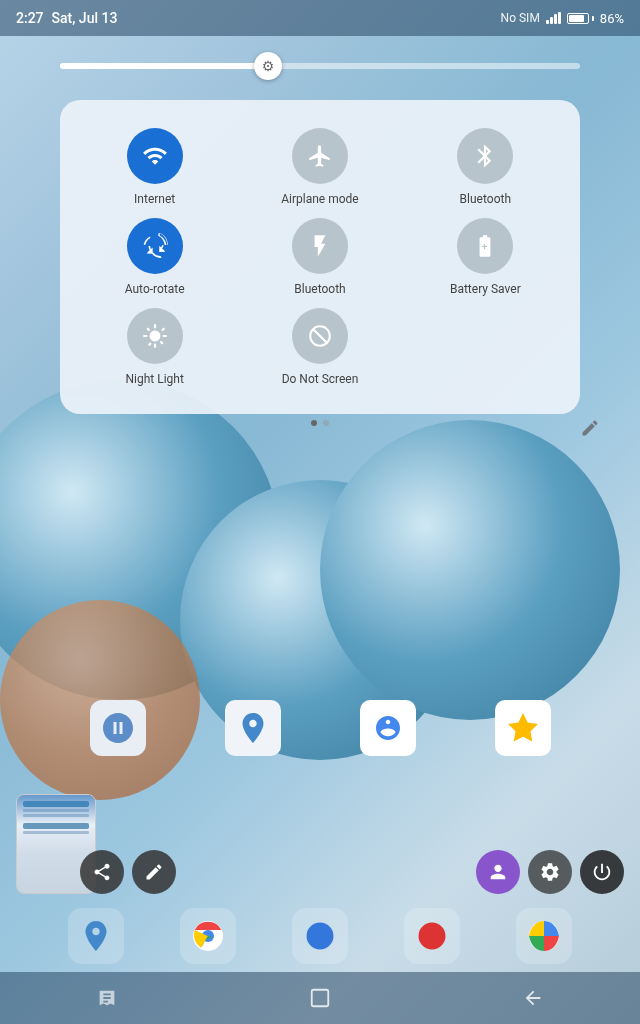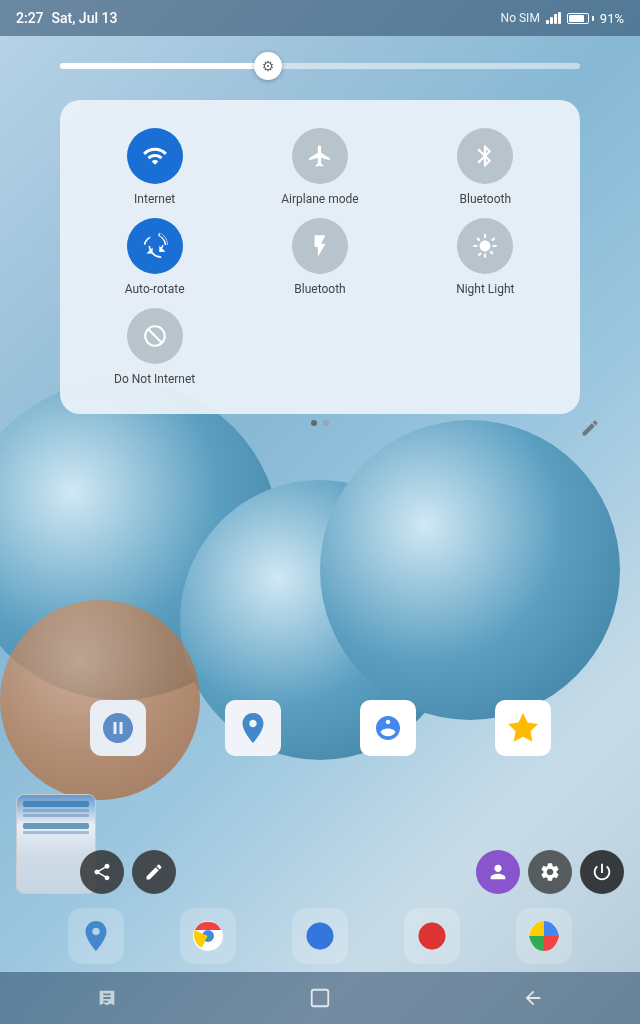--- a/index.html
+++ b/index.html
@@ -399,21 +399,21 @@
       <div class="signal-bar" style="height:7px;"></div>
       <div class="signal-bar" style="height:10px;"></div>
       <div class="signal-bar" style="height:12px;"></div>
     </div>
     <div class="battery-icon">
       <div class="battery-body">
         <div class="battery-fill"></div>
       </div>
       <div class="battery-tip"></div>
     </div>
-    <span>91%</span>
+    <span>86%</span>
   </div>
 </div>
 
 <div class="brightness-bar">
   <div class="brightness-track">
     <div class="brightness-fill"></div>
     <div class="brightness-thumb">
       <span class="brightness-gear">⚙</span>
     </div>
   </div>
@@ -461,37 +461,45 @@
     <div class="qs-tile">
       <div class="qs-icon-circle qs-icon-inactive">
         <svg width="26" height="26" viewBox="0 0 24 24" fill="white">
           <path d="M7 2v11h3v9l7-12h-4l4-8z"></path>
         </svg>
       </div>
       <span class="qs-label">Bluetooth</span>
     </div>
 
 
-
     <div class="qs-tile">
       <div class="qs-icon-circle qs-icon-inactive">
         <svg width="26" height="26" viewBox="0 0 24 24" fill="white">
+          <path d="M15.67 4H14V2h-4v2H8.33C7.6 4 7 4.6 7 5.33v15.33C7 21.4 7.6 22 8.33 22h7.33c.74 0 1.34-.6 1.34-1.33V5.33C17 4.6 16.4 4 15.67 4zm-1.67 9h-2v2h-1v-2H9v-1h2v-2h1v2h2v1z"></path>
+        </svg>
+      </div>
+      <span class="qs-label">Battery Saver</span>
+    </div>
+
+    <div class="qs-tile">
+      <div class="qs-icon-circle qs-icon-inactive">
+        <svg width="26" height="26" viewBox="0 0 24 24" fill="white">
           <path d="M12 7c-2.76 0-5 2.24-5 5s2.24 5 5 5 5-2.24 5-5-2.24-5-5-5zM2 13h2c.55 0 1-.45 1-1s-.45-1-1-1H2c-.55 0-1 .45-1 1s.45 1 1 1zm18 0h2c.55 0 1-.45 1-1s-.45-1-1-1h-2c-.55 0-1 .45-1 1s.45 1 1 1zM11 2v2c0 .55.45 1 1 1s1-.45 1-1V2c0-.55-.45-1-1-1s-1 .45-1 1zm0 18v2c0 .55.45 1 1 1s1-.45 1-1v-2c0-.55-.45-1-1-1s-1 .45-1 1zM5.99 4.58c-.39-.39-1.03-.39-1.41 0-.39.39-.39 1.03 0 1.41l1.06 1.06c.39.39 1.03.39 1.41 0s.39-1.03 0-1.41L5.99 4.58zm12.37 12.37c-.39-.39-1.03-.39-1.41 0-.39.39-.39 1.03 0 1.41l1.06 1.06c.39.39 1.03.39 1.41 0 .39-.39.39-1.03 0-1.41l-1.06-1.06zm1.06-12.37l-1.06 1.06c-.39.39-.39 1.03 0 1.41s1.03.39 1.41 0l1.06-1.06c.39-.39.39-1.03 0-1.41s-1.03-.39-1.41 0zM7.05 18.36l-1.06 1.06c-.39.39-.39 1.03 0 1.41s1.03.39 1.41 0l1.06-1.06c.39-.39.39-1.03 0-1.41s-1.03-.39-1.41 0z"></path>
         </svg>
       </div>
       <span class="qs-label">Night Light</span>
     </div>
 
     <div class="qs-tile">
       <div class="qs-icon-circle qs-icon-inactive">
         <svg width="26" height="26" viewBox="0 0 24 24" fill="white">
           <path d="M12 2C6.48 2 2 6.48 2 12s4.48 10 10 10 10-4.48 10-10S17.52 2 12 2zm0 18c-4.42 0-8-3.58-8-8 0-1.85.63-3.55 1.69-4.9L16.9 18.31C15.55 19.37 13.85 20 12 20zm6.31-3.1L7.1 5.69C8.45 4.63 10.15 4 12 4c4.42 0 8 3.58 8 8 0 1.85-.63 3.55-1.69 4.9z"></path>
         </svg>
       </div>
-      <span class="qs-label">Do Not Internet</span>
+      <span class="qs-label">Do Not Screen</span>
     </div>
 
   </div>
 </div>
 
 <div class="page-indicators">
   <div class="page-dot page-dot-active"></div>
   <div class="page-dot page-dot-inactive"></div>
 </div>
 

